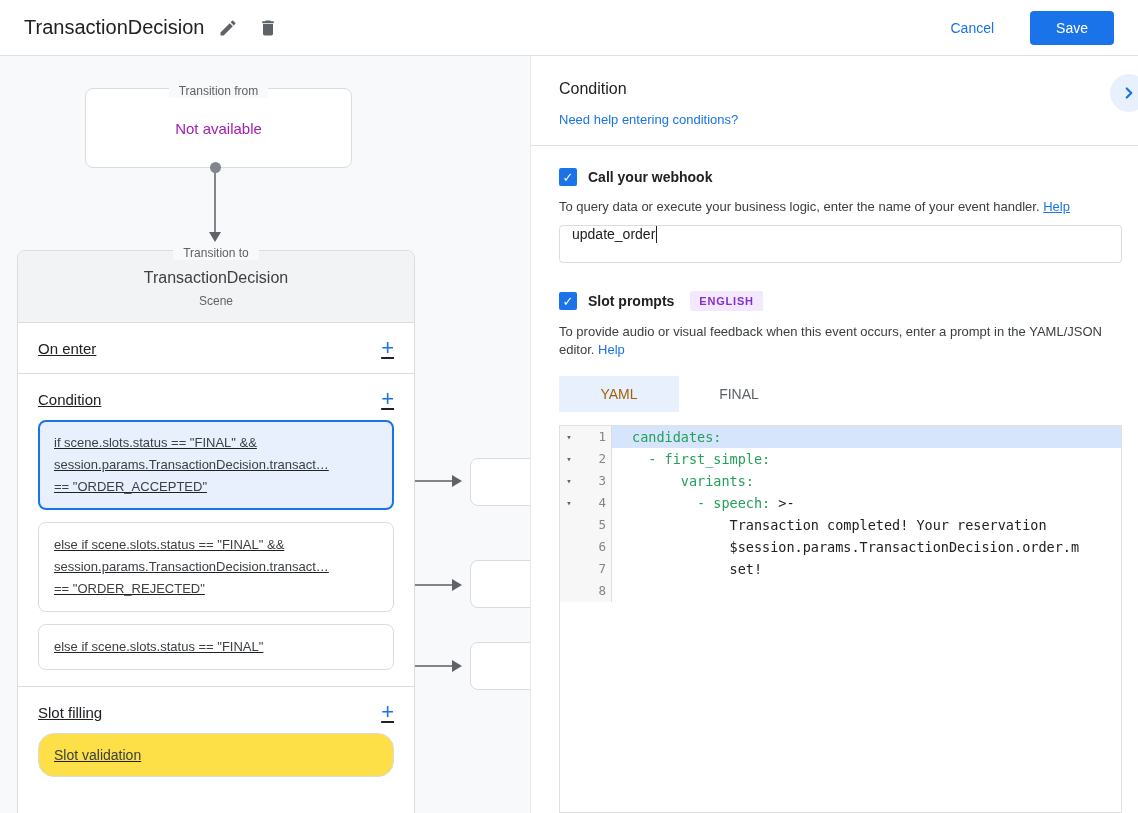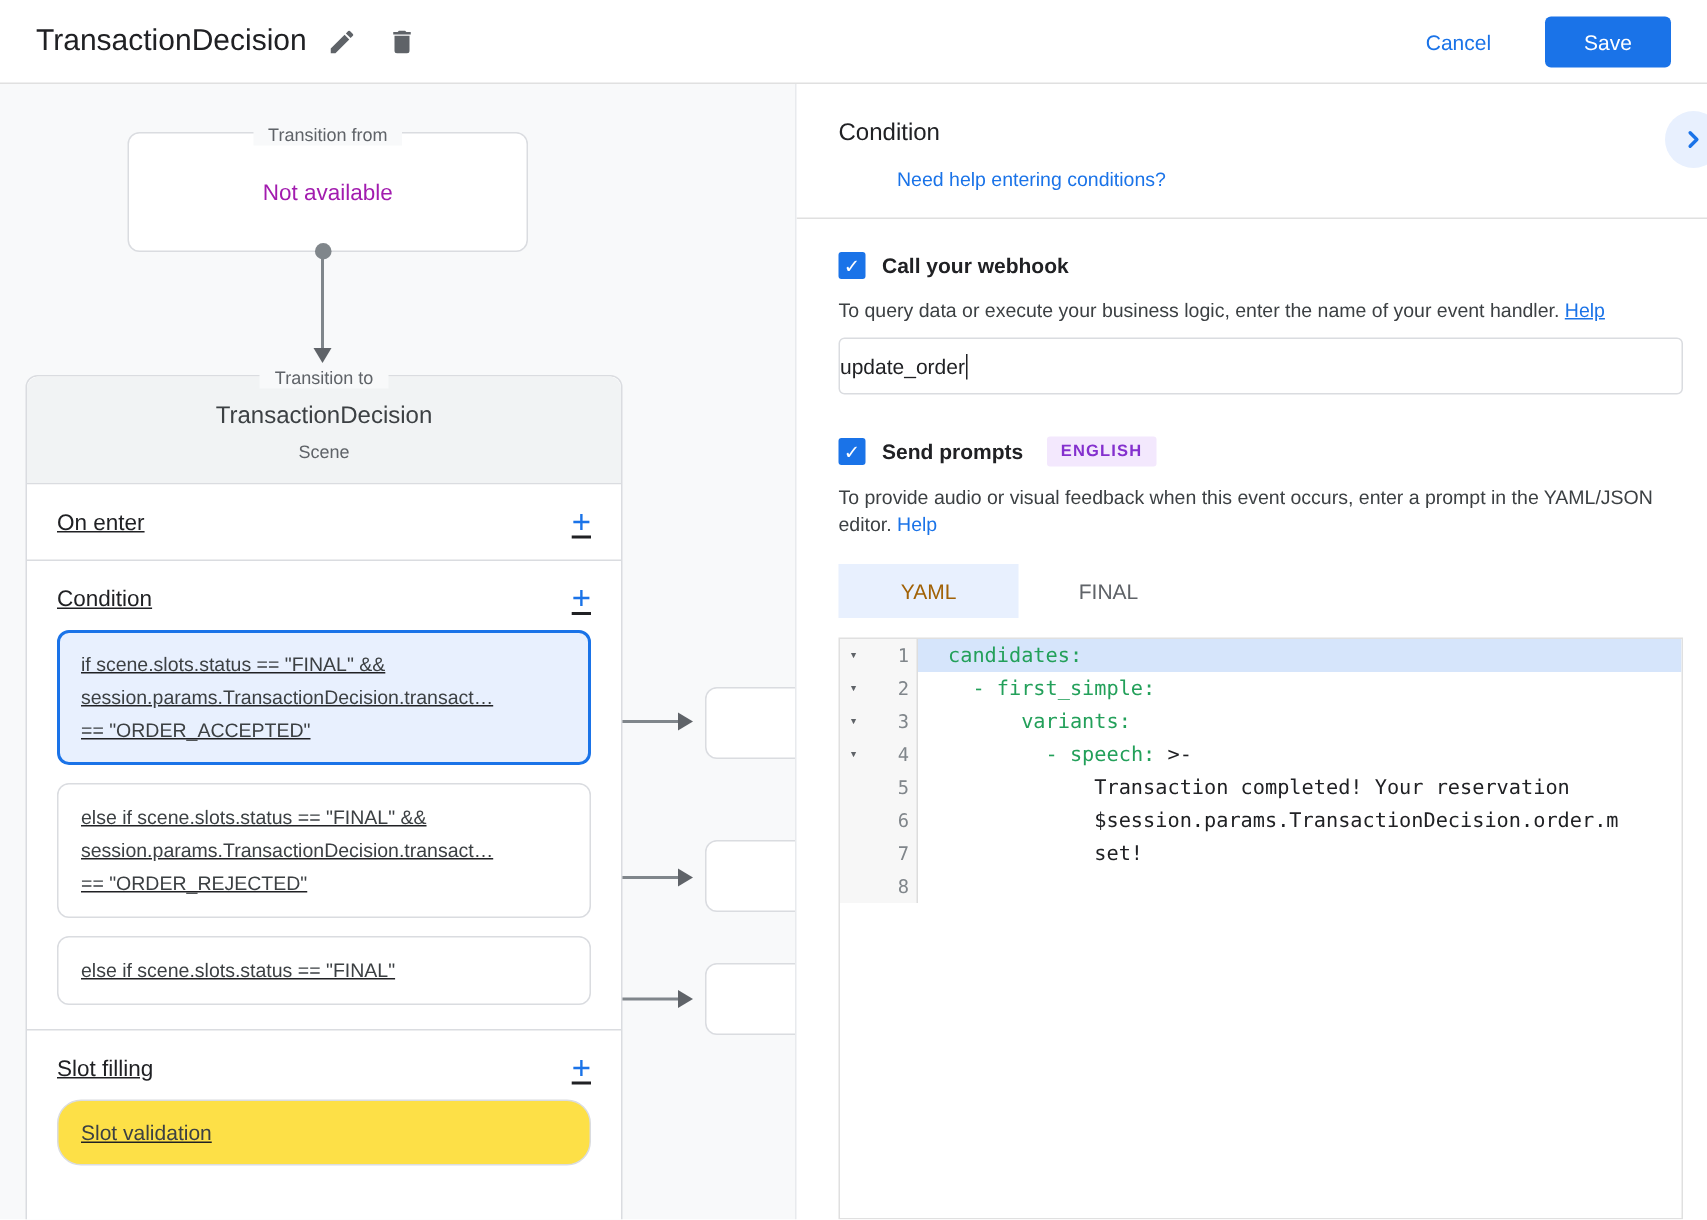--- a/index.html
+++ b/index.html
@@ -69,33 +69,33 @@
                   border-radius:50%; background:#e8f0fe; border:none; cursor:pointer;
                   display:flex; align-items:center; justify-content:center; }
   .if-row { display:flex; margin-top:20px; }
   .if-prefix { width:34px; background:#f1f3f4; border:1px solid #dadce0; border-right:none;
                border-radius:4px 0 0 4px; display:flex; align-items:center; justify-content:center;
                font-size:14px; color:#3c4043; }
   .if-input { flex:1; height:37px; border:1px solid #dadce0; border-radius:0 4px 4px 0;
               padding:0 12px; display:flex; align-items:center; font-size:14px; color:#202124;
               white-space:nowrap; overflow:hidden; background:#fff; }
   .help-link { display:inline-block; color:#1a73e8; font-size:13px; margin-top:14px;
-               text-decoration:none; cursor:pointer;margin-left:39px; }
+               text-decoration:none; cursor:pointer; }
   .hr { border-bottom:1px solid #e0e0e0; margin:18px -16px 0 -28px; }
   .section-title { font-size:16px; color:#202124; margin-top:27px; }
   .cbx-row { display:flex; align-items:center; margin-top:22px; }
   .cbx { width:18px; height:18px; background:#1a73e8; border-radius:2px; color:#fff;
          display:flex; align-items:center; justify-content:center; font-size:13px;
          cursor:pointer; flex:none; }
   .cbx-label { font-size:14px; font-weight:700; color:#202124; margin-left:11px; }
   .helper { font-size:13px; color:#3c4043; margin-top:12px; line-height:18px; max-width:560px; }
   .helper a { color:#1a73e8; cursor:pointer; }
   .helper a.u { text-decoration:underline; }
   .text-input { height:38px; border:1px solid #dadce0; border-radius:4px; margin-top:9px;
-                padding:0 0; display:flex; align-items:center; font-size:14px; color:#202124;
+                padding:0 12px; display:flex; font-size:14px; color:#202124;
                 background:#fff; }
   .caret { display:inline-block; width:1px; height:17px; background:#202124; margin-left:1px; }
   .lang-badge { background:#f3e8fd; color:#8430ce; font-size:11px; font-weight:700;
                 letter-spacing:0.8px; padding:4px 9px; border-radius:2px; margin-left:16px; }
   .tabs { display:flex; margin-top:17px; }
   .tab { width:120px; height:36px; display:flex; align-items:center; justify-content:center;
          font-size:14px; font-weight:500; color:#5f6368; cursor:pointer; }
   .tab.active { background:#e8f0fe; color:#a16207; }
 
   
@@ -225,21 +225,21 @@
       <span>To query data or execute your business logic, enter the name of your event handler.</span>
       <a class="u">Help</a>
     </div>
     <div class="text-input">
       <span>update_order</span>
         <span class="caret"></span>
     </div>
 
     <div class="cbx-row" style="margin-top:28px;">
       <span class="cbx">✓</span>
-      <span class="cbx-label">Send prompts</span>
+      <span class="cbx-label">Slot prompts</span>
       <span class="lang-badge">ENGLISH</span>
     </div>
     <div class="helper">
       <span>To provide audio or visual feedback when this event occurs, enter a prompt in the YAML/JSON editor.</span>
       <a>Help</a>
     </div>
 
     <div class="tabs">
       <div class="tab active">YAML</div>
       <div class="tab">FINAL</div>

